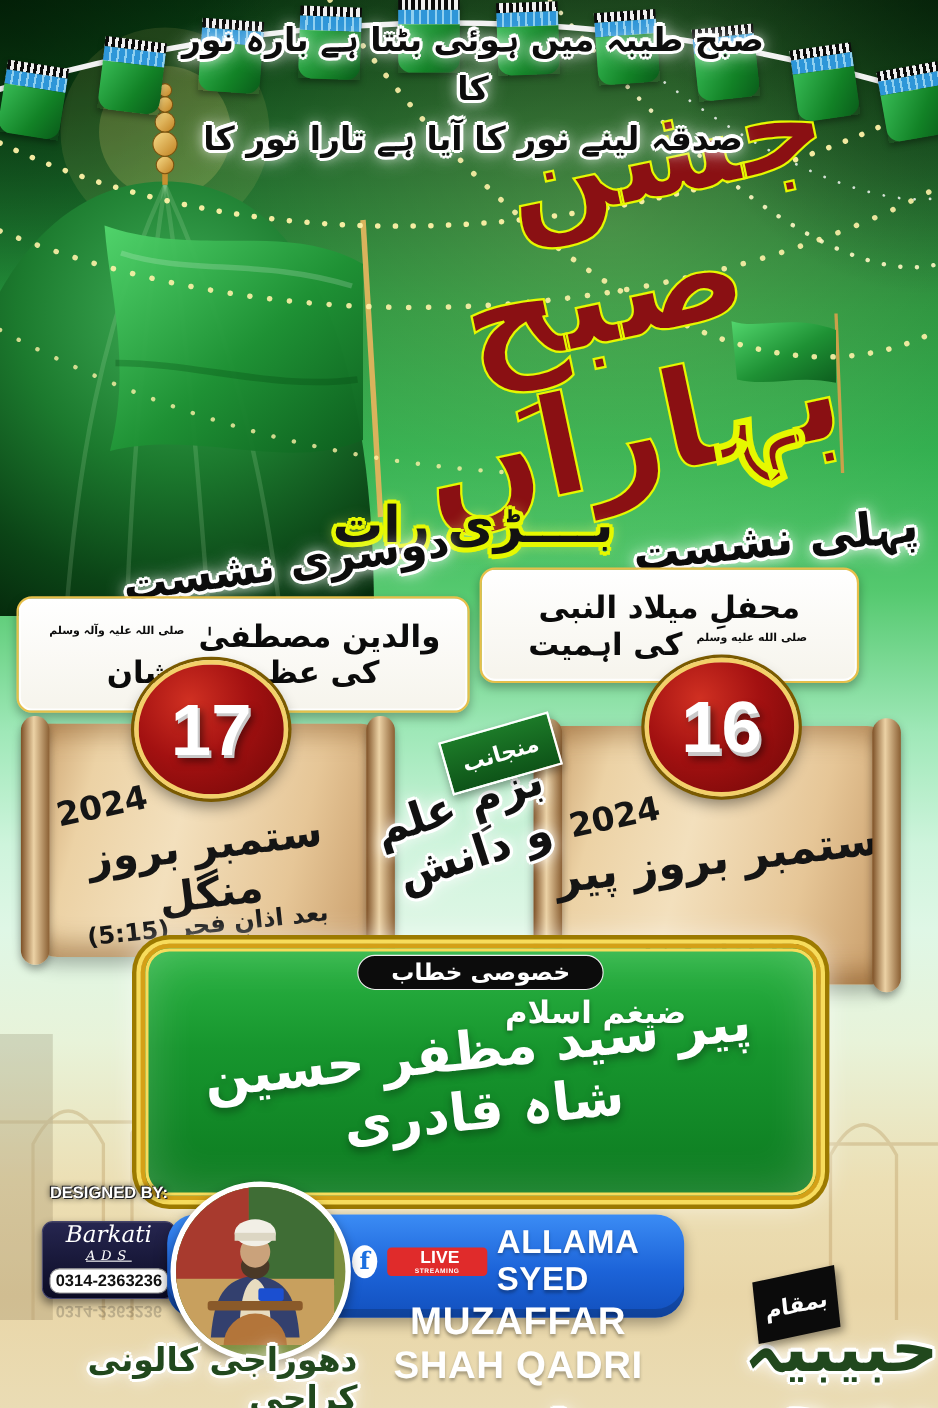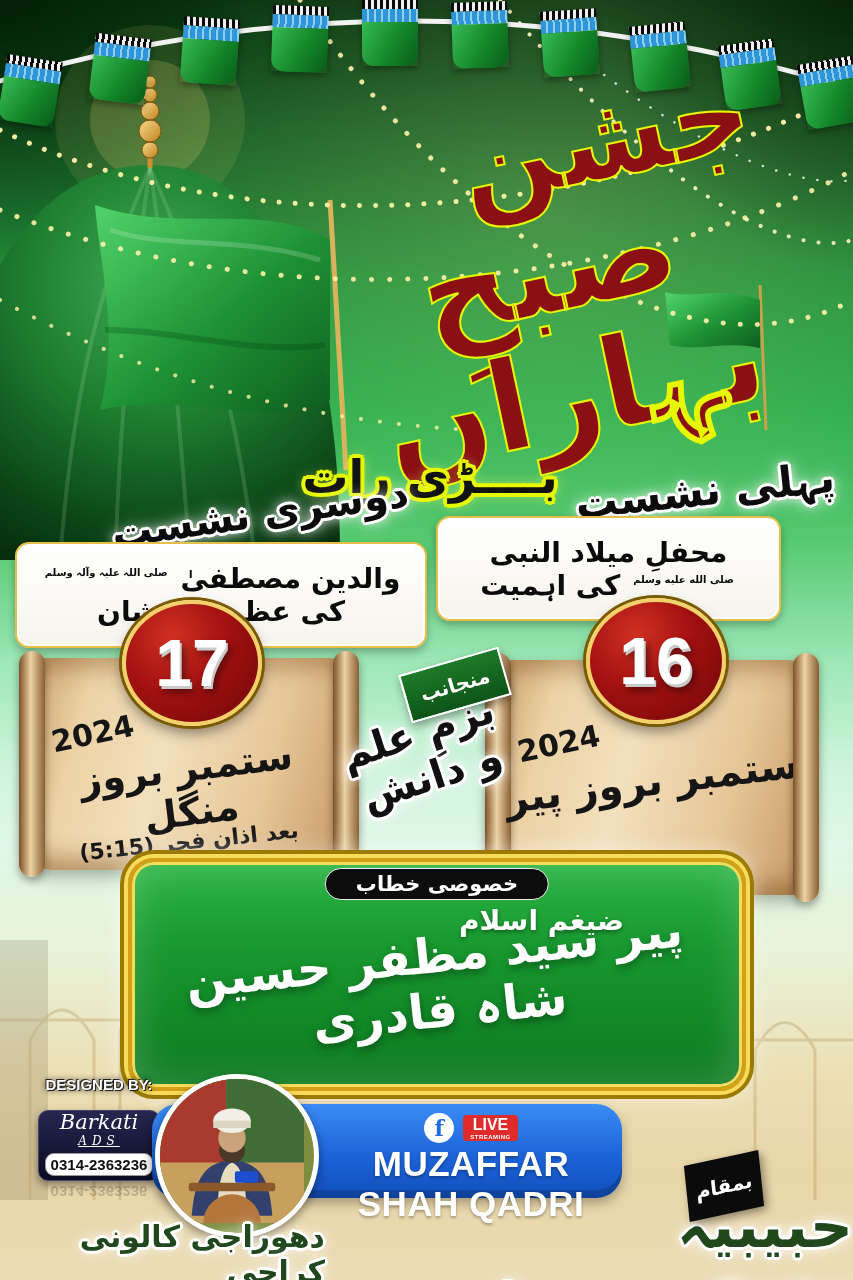--- a/index.html
+++ b/index.html
@@ -96,21 +96,21 @@
   
   .live-bar{left:152px;top:1104px;width:470px;height:94px;z-index:7;border-radius:26px;
     background:linear-gradient(180deg,#3b8cf5,#1c63d8 55%,#1250bd);
     box-shadow:inset 0 -8px 0 rgba(0,0,0,.18),0 5px 12px rgba(0,0,0,.3);}
   .photo{position:absolute;left:3px;top:-30px;width:154px;height:154px;border-radius:50%;overflow:hidden;
     border:5px solid #fff;box-shadow:0 4px 10px rgba(0,0,0,.4);background:#7d8f3f;}
   .live-text{margin-left:168px;padding-top:9px;color:#fff;font-family:"Liberation Sans",sans-serif;}
   .live-row1{display:flex;align-items:center;justify-content:center;gap:9px;}
   .fb-circle{width:30px;height:30px;border-radius:50%;background:#fff;display:flex;align-items:center;justify-content:center;
     color:#1b6fe0;font-size:22px;font-weight:bold;font-family:"DejaVu Serif",serif;}
-  .live-badge{background:#e02b2b;border-radius:4px;padding:2px 7px 1px;display:flex;flex-direction:column;align-items:center;line-height:1;}
+  .live-badge{background:#e02b2b;border-radius:4px;padding:2px 25px 1px;display:flex;flex-direction:column;align-items:flex-end;line-height:1;}
   .lv{font-size:16px;font-weight:bold;}
   .st{font-size:6px;font-weight:bold;letter-spacing:.5px;margin-top:1px;}
   .live-n1{font-size:30px;font-weight:bold;letter-spacing:.5px;text-shadow:0 2px 3px rgba(0,0,0,.3);}
   .live-n2{font-size:35px;font-weight:bold;text-align:center;margin-top:1px;letter-spacing:.5px;
     text-shadow:0 2px 3px rgba(0,0,0,.3);}
   
   .venue-badge{left:686px;top:1158px;width:76px;height:56px;z-index:8;transform:rotate(-12deg) skewX(-6deg);
     background:#0b0b0b;color:#fff;font-size:20px;font-weight:bold;display:flex;align-items:center;justify-content:center;
     box-shadow:3px 4px 8px rgba(0,0,0,.4);}
   .venue-row{left:0;right:0;top:1196px;z-index:7;display:flex;flex-direction:row;justify-content:center;
@@ -226,20 +226,24 @@
       <div class="chk"></div>
       <div class="blu"></div>
       <div class="grn"></div>
     </div>
   <div class="bunt" style="left:802px;top:60px;transform:rotate(-10deg);">
       <div class="chk"></div>
       <div class="blu"></div>
       <div class="grn"></div>
     </div>
 
+  <div class="abs couplet rtl outline-white">
+    <div>صبح طیبہ میں ہوئی بٹتا ہے بارہ نور کا</div>
+    <div>صدقہ لینے نور کا آیا ہے تارا نور کا</div>
+  </div>
 
   <div class="abs title-wrap rtl">
     <div class="title-w1">جشن</div>
     <div class="title-w2">صبحِ بہاراں</div>
   </div>
   <div class="abs subtitle rtl outline-yellow">بــــڑی رات</div>
 
   <div class="abs sess-head rtl outline-white" style="left:565px;top:466px;width:280px;font-size:42px;transform:rotate(-6deg);">پہلی نشست</div>
   <div class="abs sess-box rtl" style="left:436px;top:516px;width:345px;height:105px;font-size:28px;">
     <span>
@@ -327,20 +331,21 @@
         <path d="M30,100 A20,20 0 0 1 70,100 Z" fill="#b3753a"></path>
       </svg>
     </div>
     <div class="live-text">
       <div class="live-row1">
         <span class="fb-circle">f</span>
         <span class="live-badge">
           <span class="lv">LIVE</span>
           <span class="st">STREAMING</span>
         </span>
+        <span class="live-n1">ALLAMA SYED</span>
       </div>
       <div class="live-n2">MUZAFFAR SHAH QADRI</div>
     </div>
   </div>
 
   <div class="abs venue-badge rtl">بمقام</div>
   <div class="abs venue-row rtl outline-white">
     <span class="venue-big">حبیبیہ مسجـــــــــد</span>
     <span class="venue-small">دھوراجی کالونی کراچی</span>
   </div>

